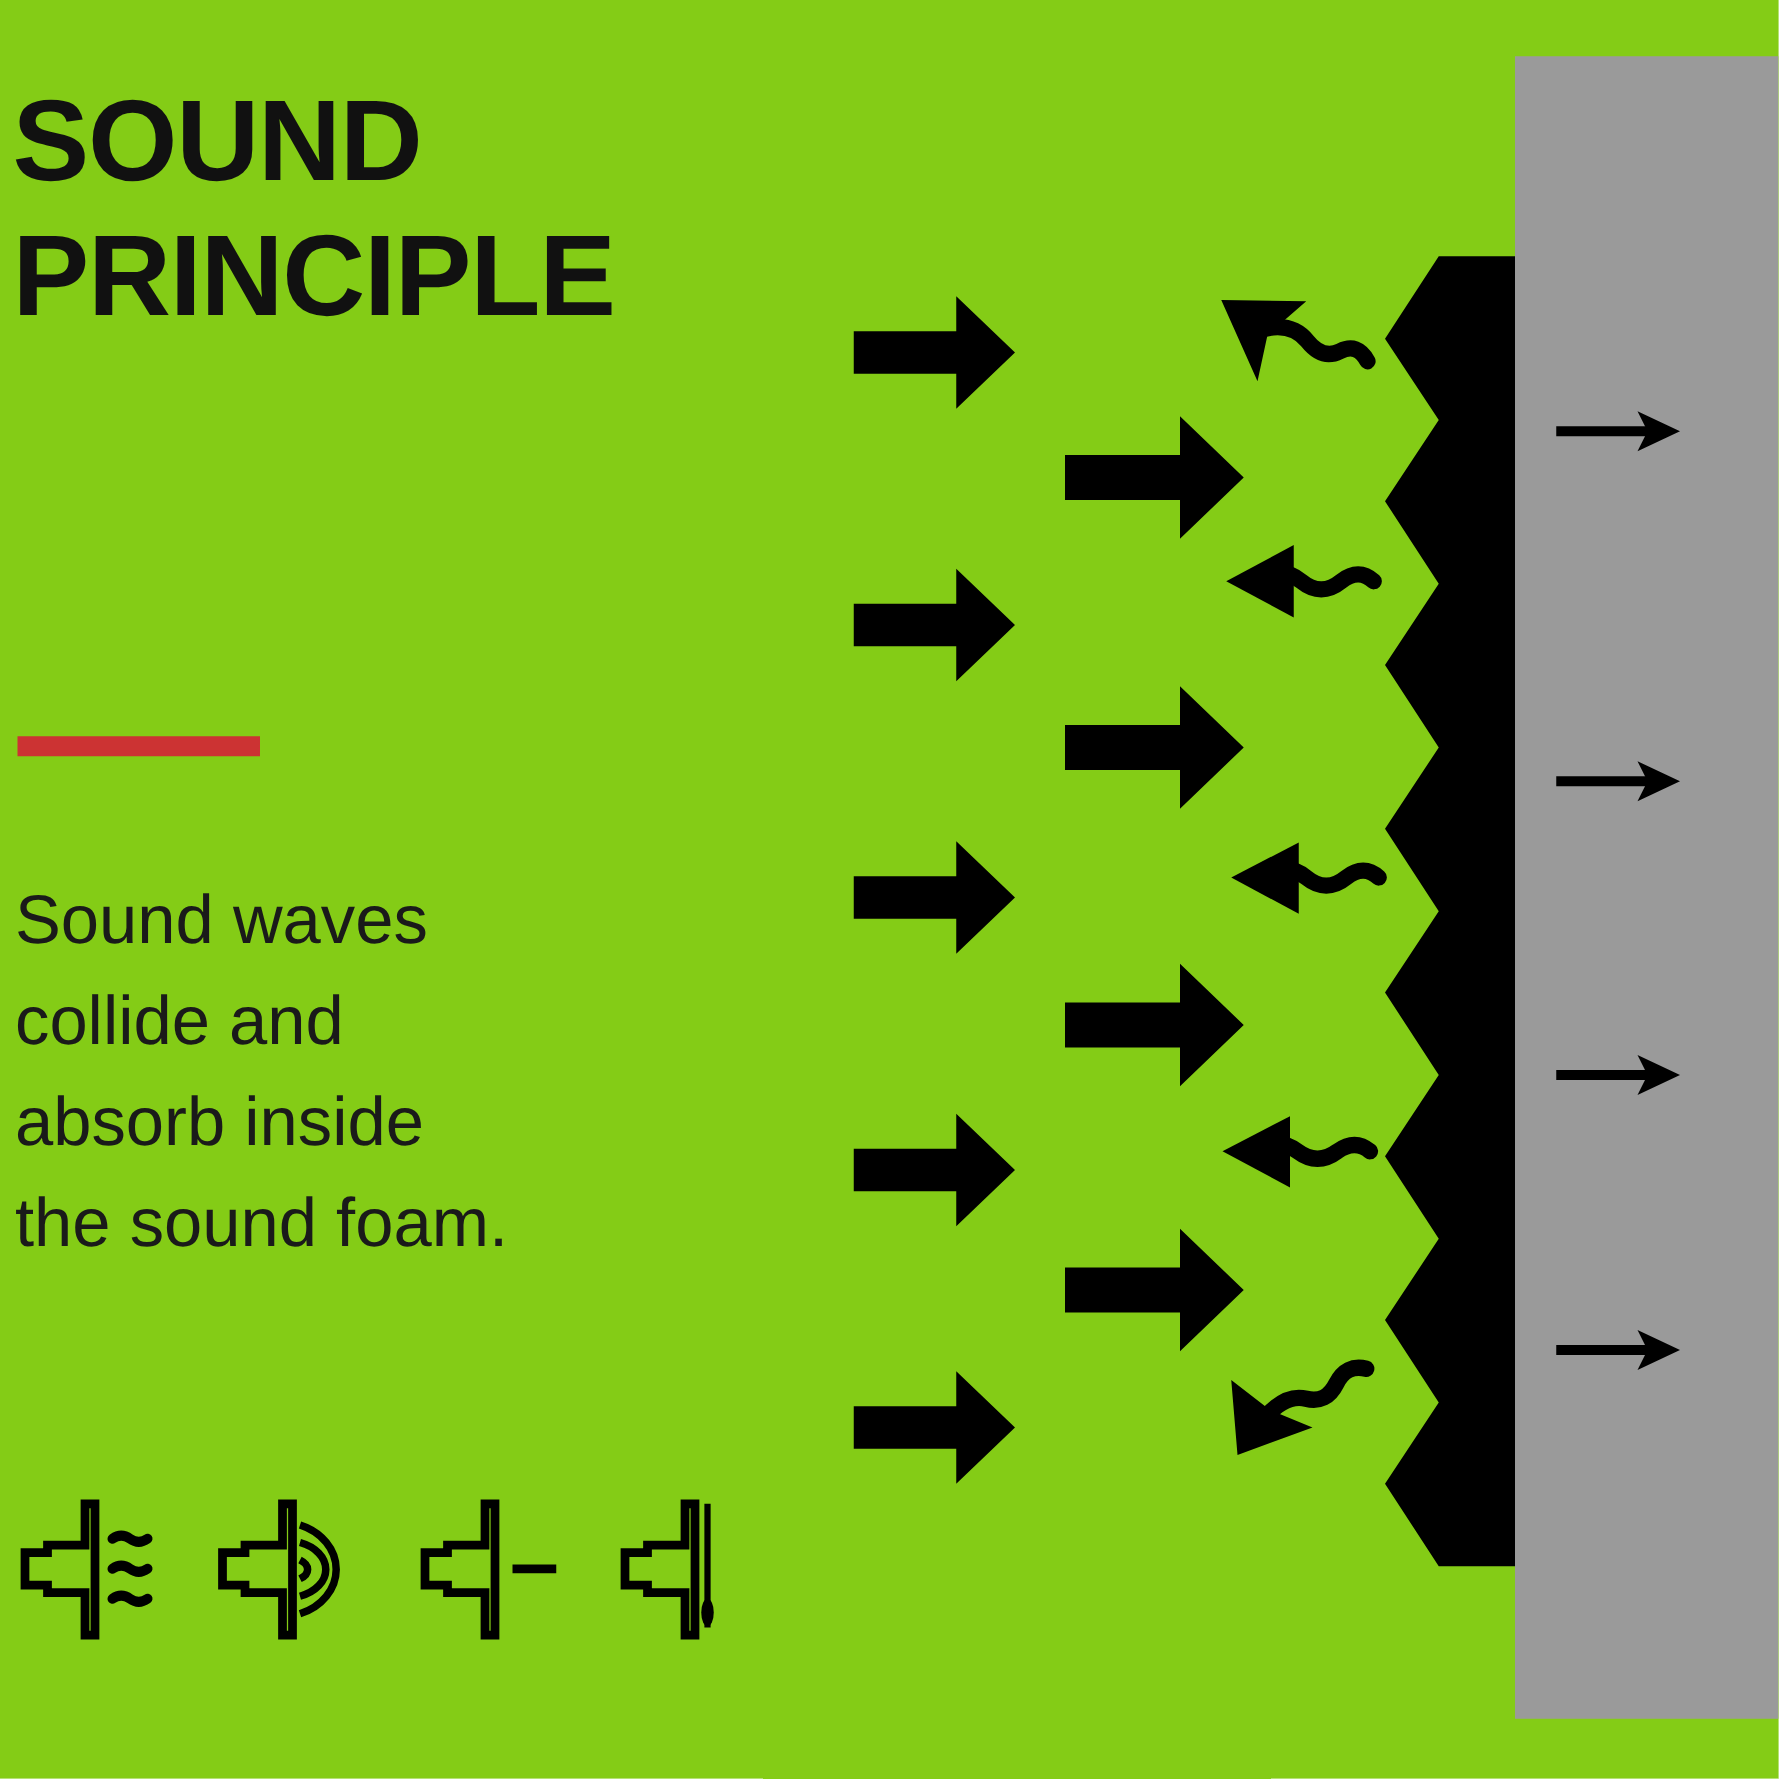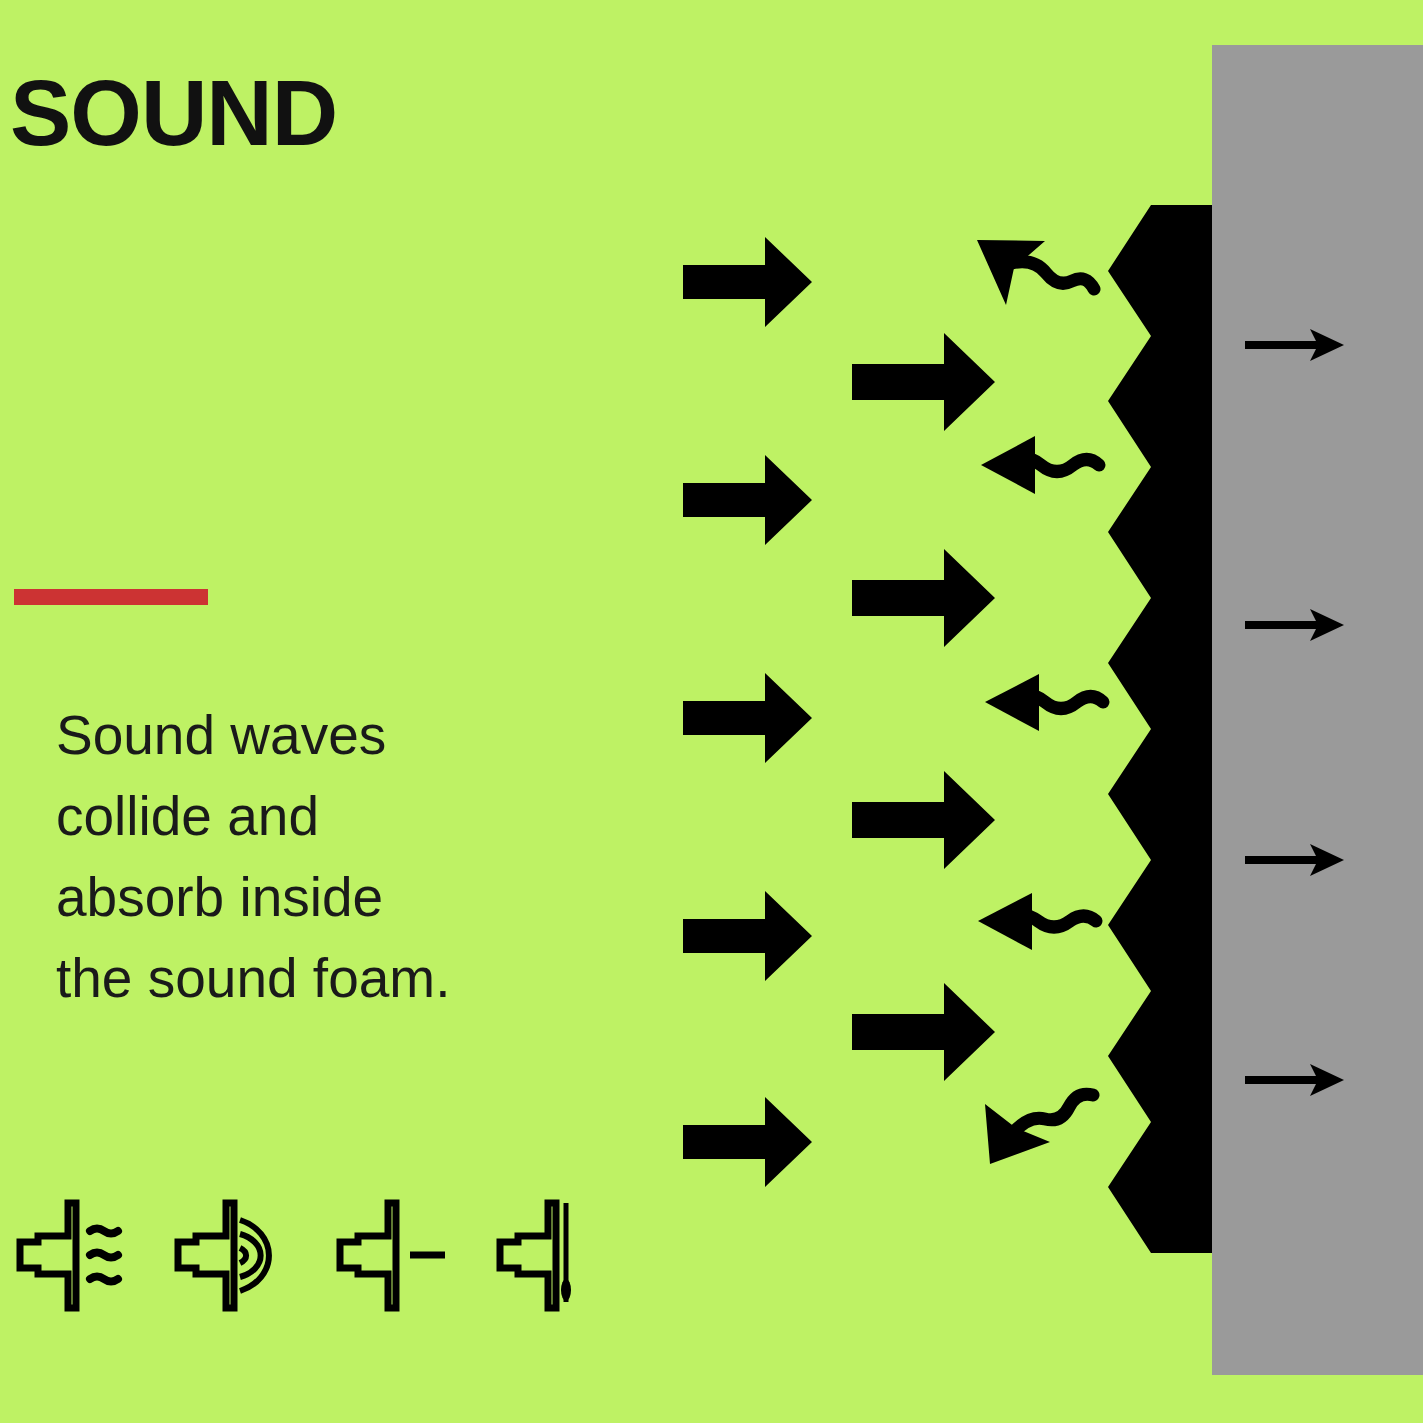--- a/index.html
+++ b/index.html
@@ -4,21 +4,21 @@
 <style>
   html, body {
     margin: 0;
     padding: 0;
     background: #ffffff;
   }
   #canvas {
     position: relative;
     width: 1423px;
     height: 1423px;
-    background: #bef264;
+    background: #84cc16;
     overflow: hidden;
     font-family: "Liberation Sans", sans-serif;
   }
 
   
   #title-block {
     position: absolute;
     left: 10px;
     top: 60px;
     width: 660px;
@@ -45,21 +45,20 @@
   #body-copy {
     position: absolute;
     left: 12px;
     top: 695px;
     width: 400px;
     font-family: "Liberation Sans", sans-serif;
     font-size: 55px;
     font-weight: 400;
     line-height: 1.47;
     color: #1a1a1a;
-    margin-left: 44px;
   }
 
   #speaker-row {
     position: absolute;
     left: 10px;
     top: 1198px;
     width: 600px;
     height: 115px;
   }
   .speaker-icon {
@@ -81,20 +80,21 @@
   }
   #diagram svg { display: block; width: 1423px; height: 1423px; }
 </style>
 </head>
 <body>
 
 <div id="canvas">
 
   <div id="title-block">
     <div class="title-line">SOUND</div>
+    <div class="title-line">PRINCIPLE</div>
   </div>
 
   <div id="accent-bar"></div>
 
   <div id="body-copy">Sound waves collide and absorb inside the sound foam.</div>
 
   <div id="speaker-row">
 
     <div class="speaker-icon" style="left:0px;">
       <svg viewBox="0 0 120 115" xmlns="http://www.w3.org/2000/svg">

